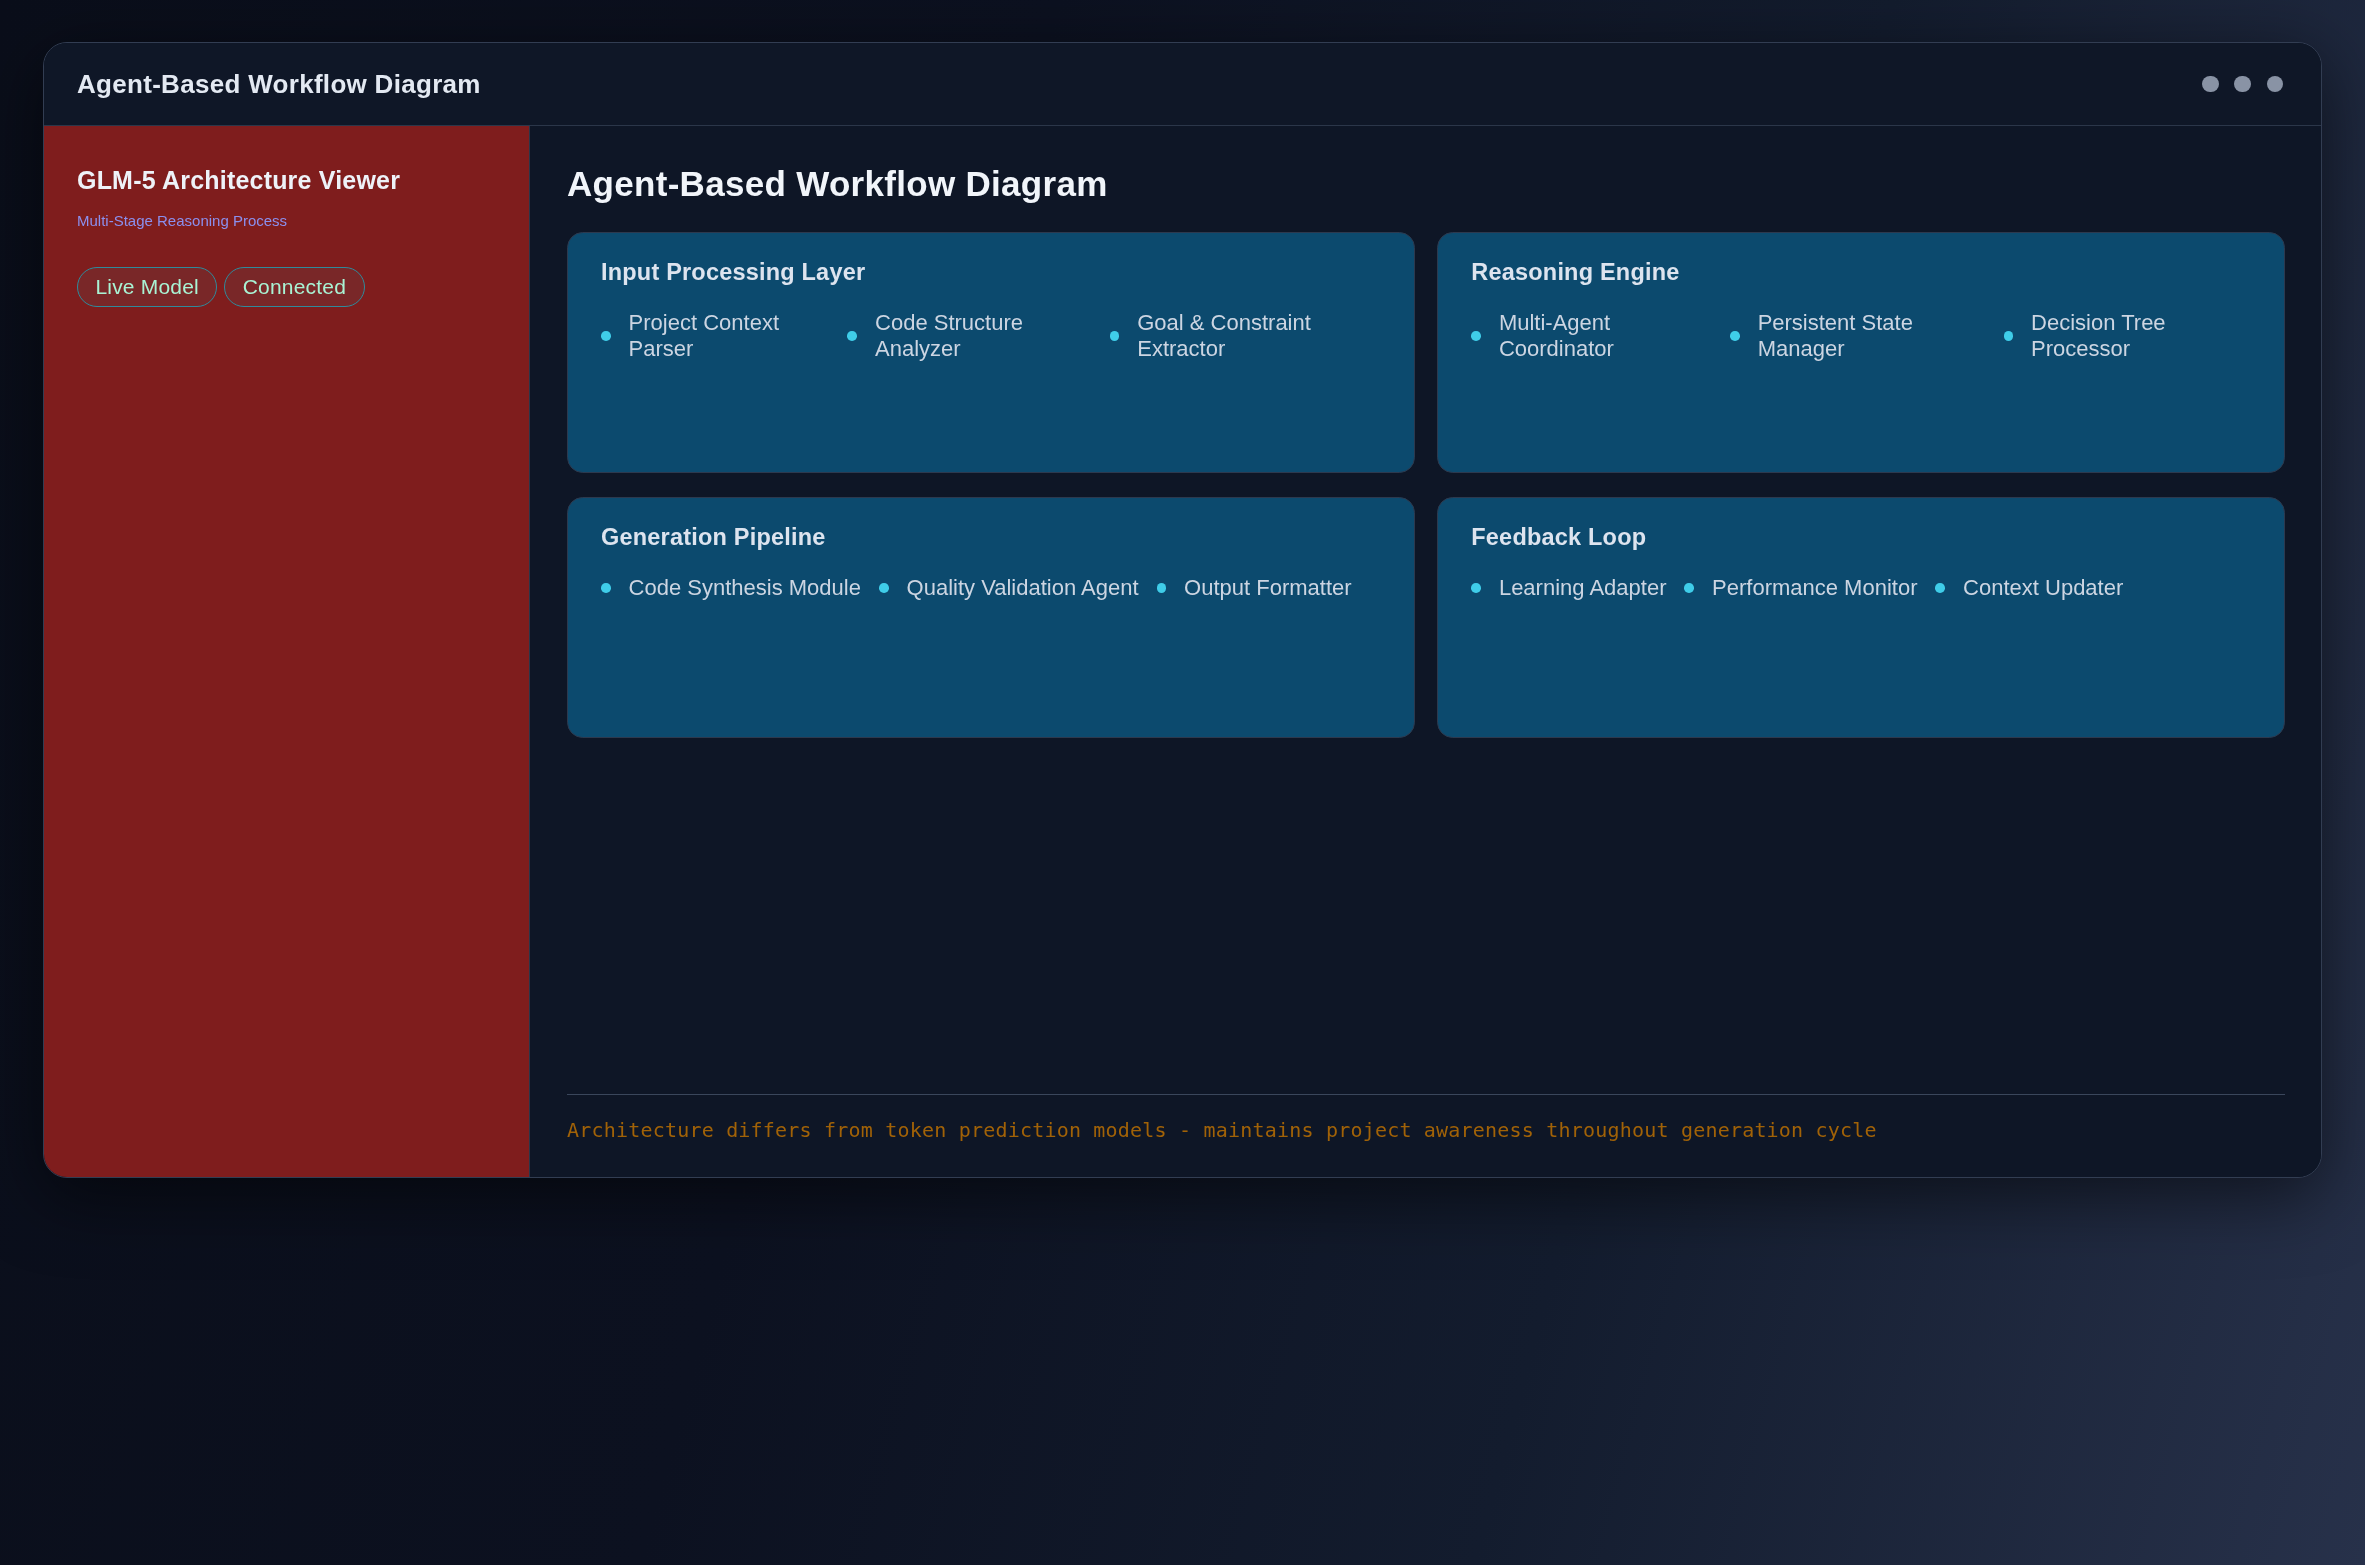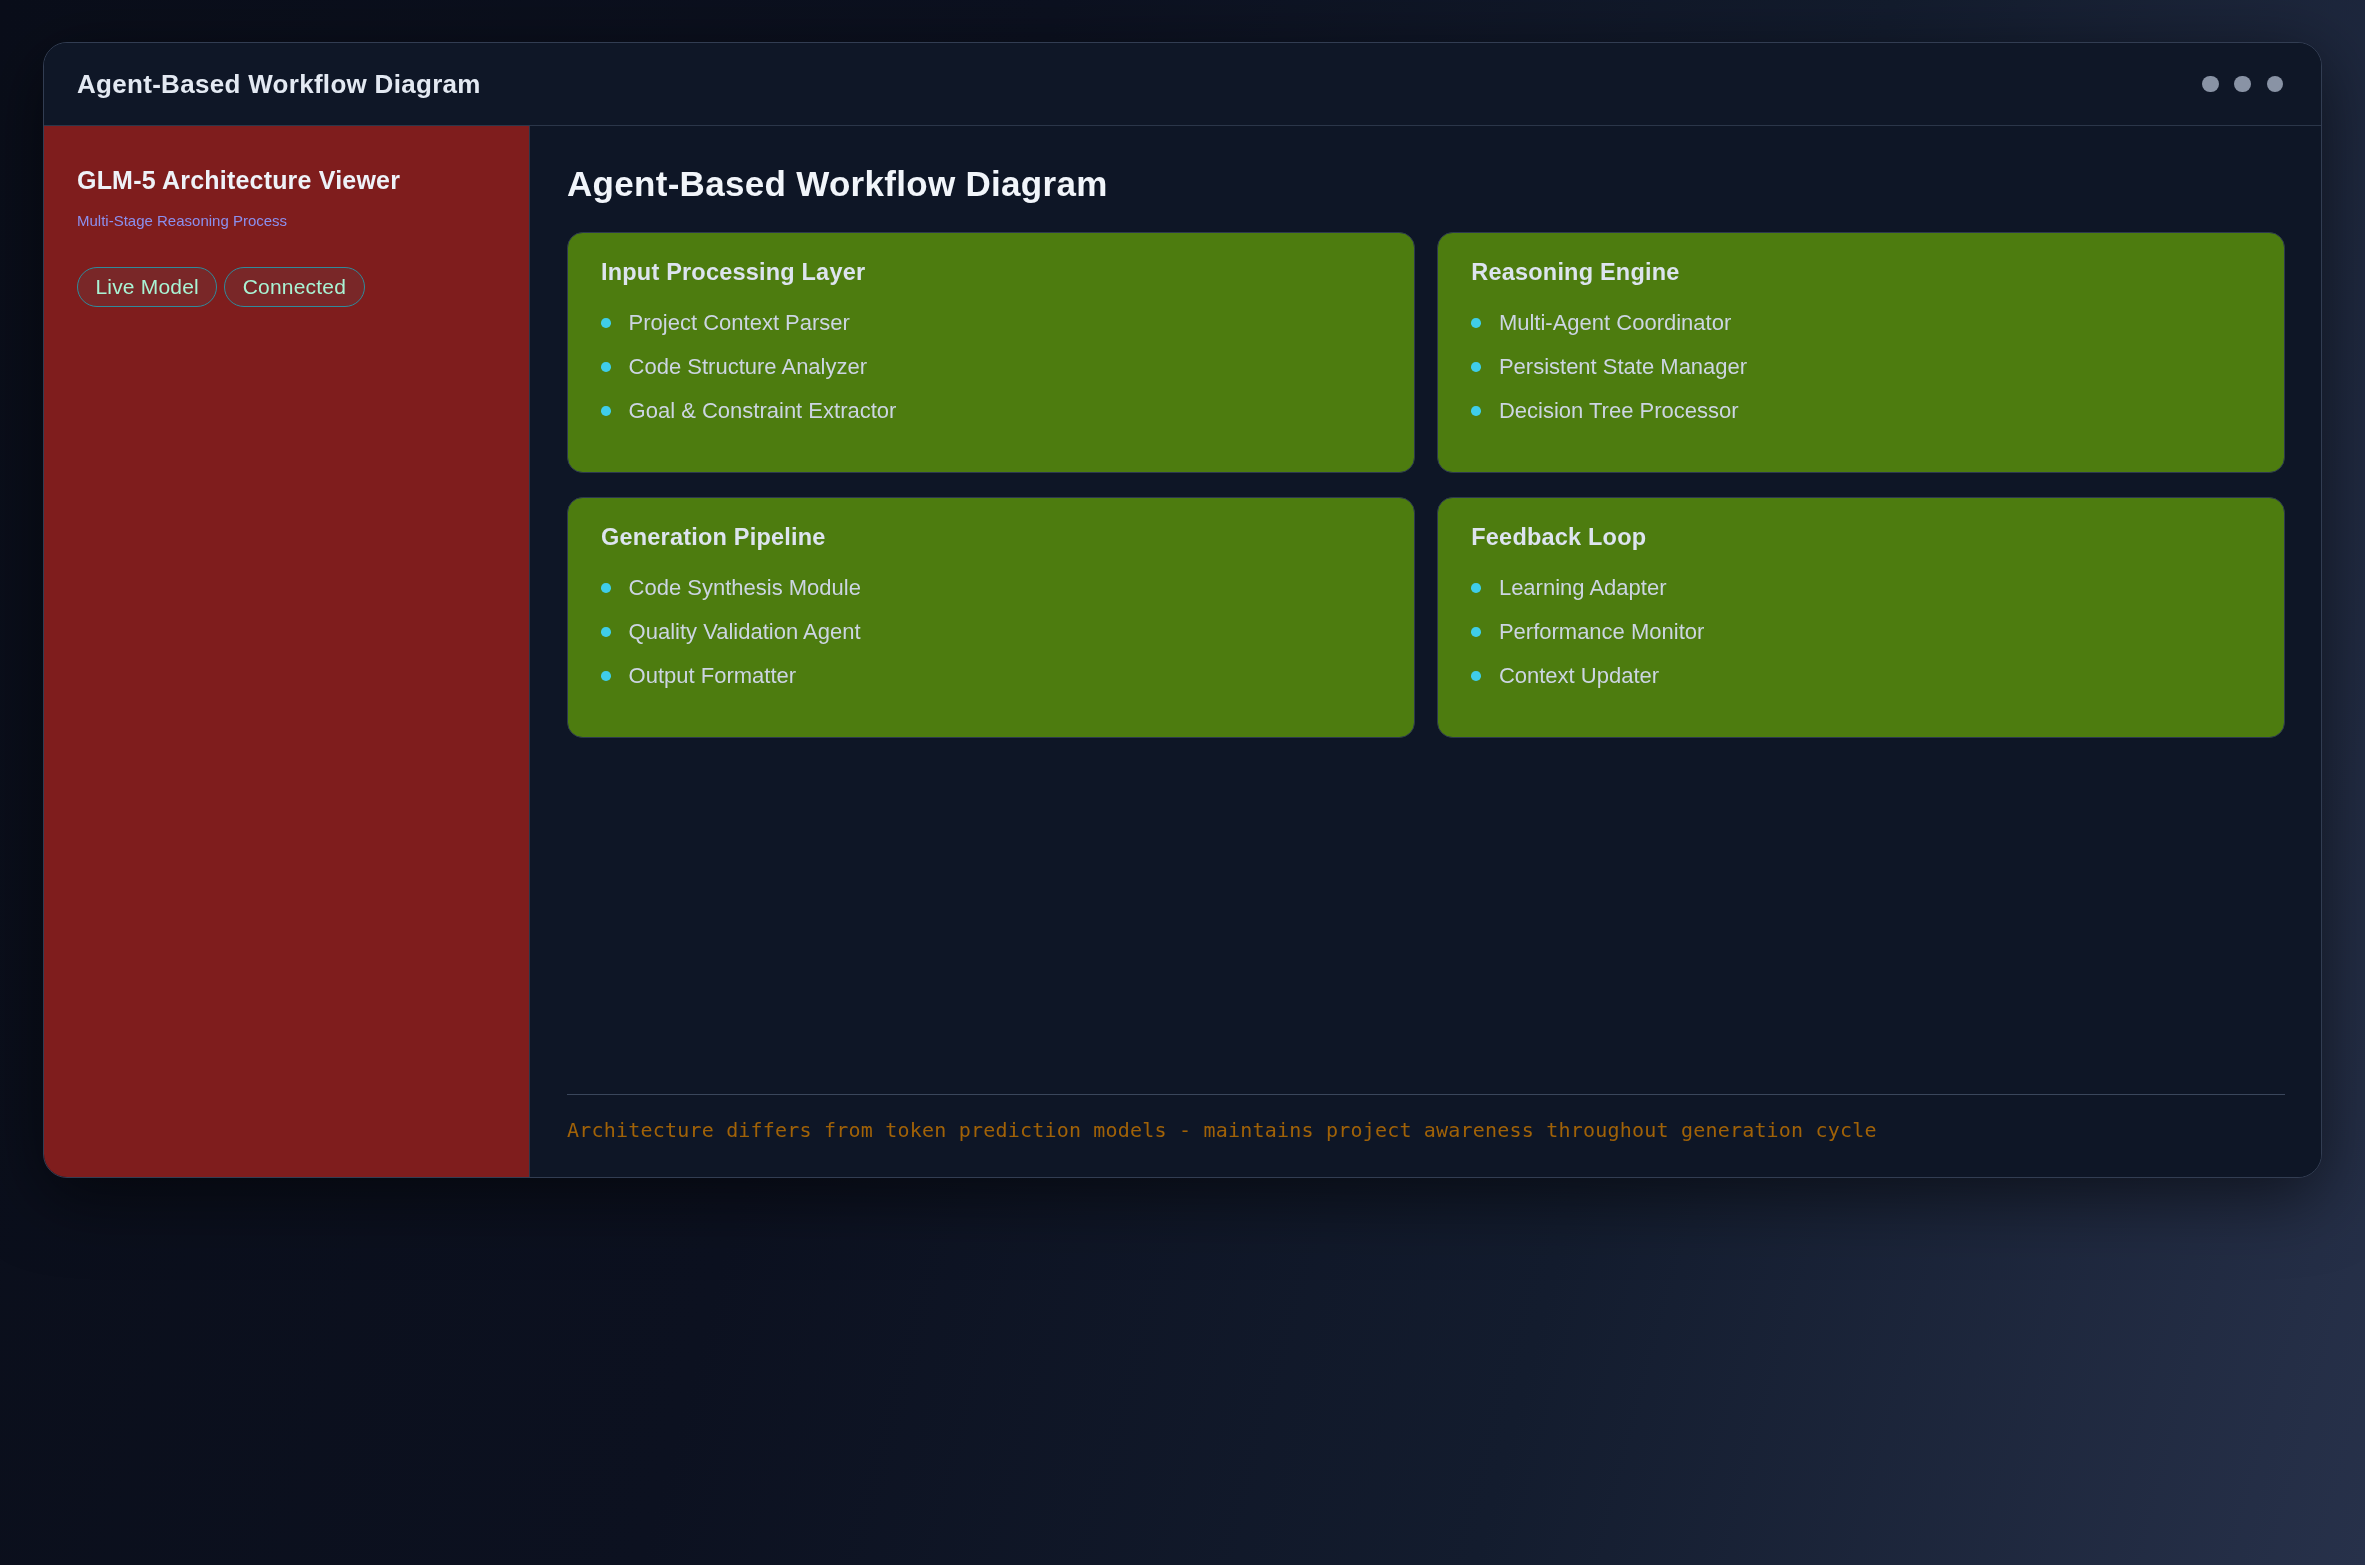--- a/index.html
+++ b/index.html
@@ -39,24 +39,24 @@
   }
   
   .main{
     flex:1;display:flex;flex-direction:column;box-sizing:border-box;
     background:#0e1626;padding:38px 36px 35px 37px;min-height:0;
   }
   .main-heading{font-size:35px;font-weight:700;color:#f1f5fa;margin:0 0 28px;letter-spacing:0.3px;}
   .card-grid{display:grid;grid-template-columns:1fr 1fr;gap:24px 22.6px;}
   .card{
     height:241px;box-sizing:border-box;border:0.9px solid #2c394e;border-radius:15.7px;
-    background:#4d7c0f;padding:26px 33px;
+    background:#0c4a6e;padding:26px 33px;
   }
   .card-title{font-size:23.5px;font-weight:700;color:#dde4ef;margin:0 0 24px;letter-spacing:0.2px;}
-  .card-list{list-style:none;margin:0;padding:0;display:flex;flex-direction:column;gap:18px;}
+  .card-list{list-style:none;margin:0;padding:0;display:flex;flex-direction:row;gap:18px;}
   .card-item{display:flex;align-items:center;gap:18px;font-size:22px;color:#ccd5e2;line-height:26px;}
   .bullet-dot{width:9.6px;height:9.6px;border-radius:50%;background:#3fcde9;flex:0 0 9.6px;}
   
   .main-footer{margin-top:auto;border-top:0.9px solid #3a465b;padding-top:22.6px;}
   .footer-note{
     font-family:"DejaVu Sans Mono","Liberation Mono",monospace;
     font-size:20px;color:#a16207;letter-spacing:0.2px;
   }
 </style>
 </head>

